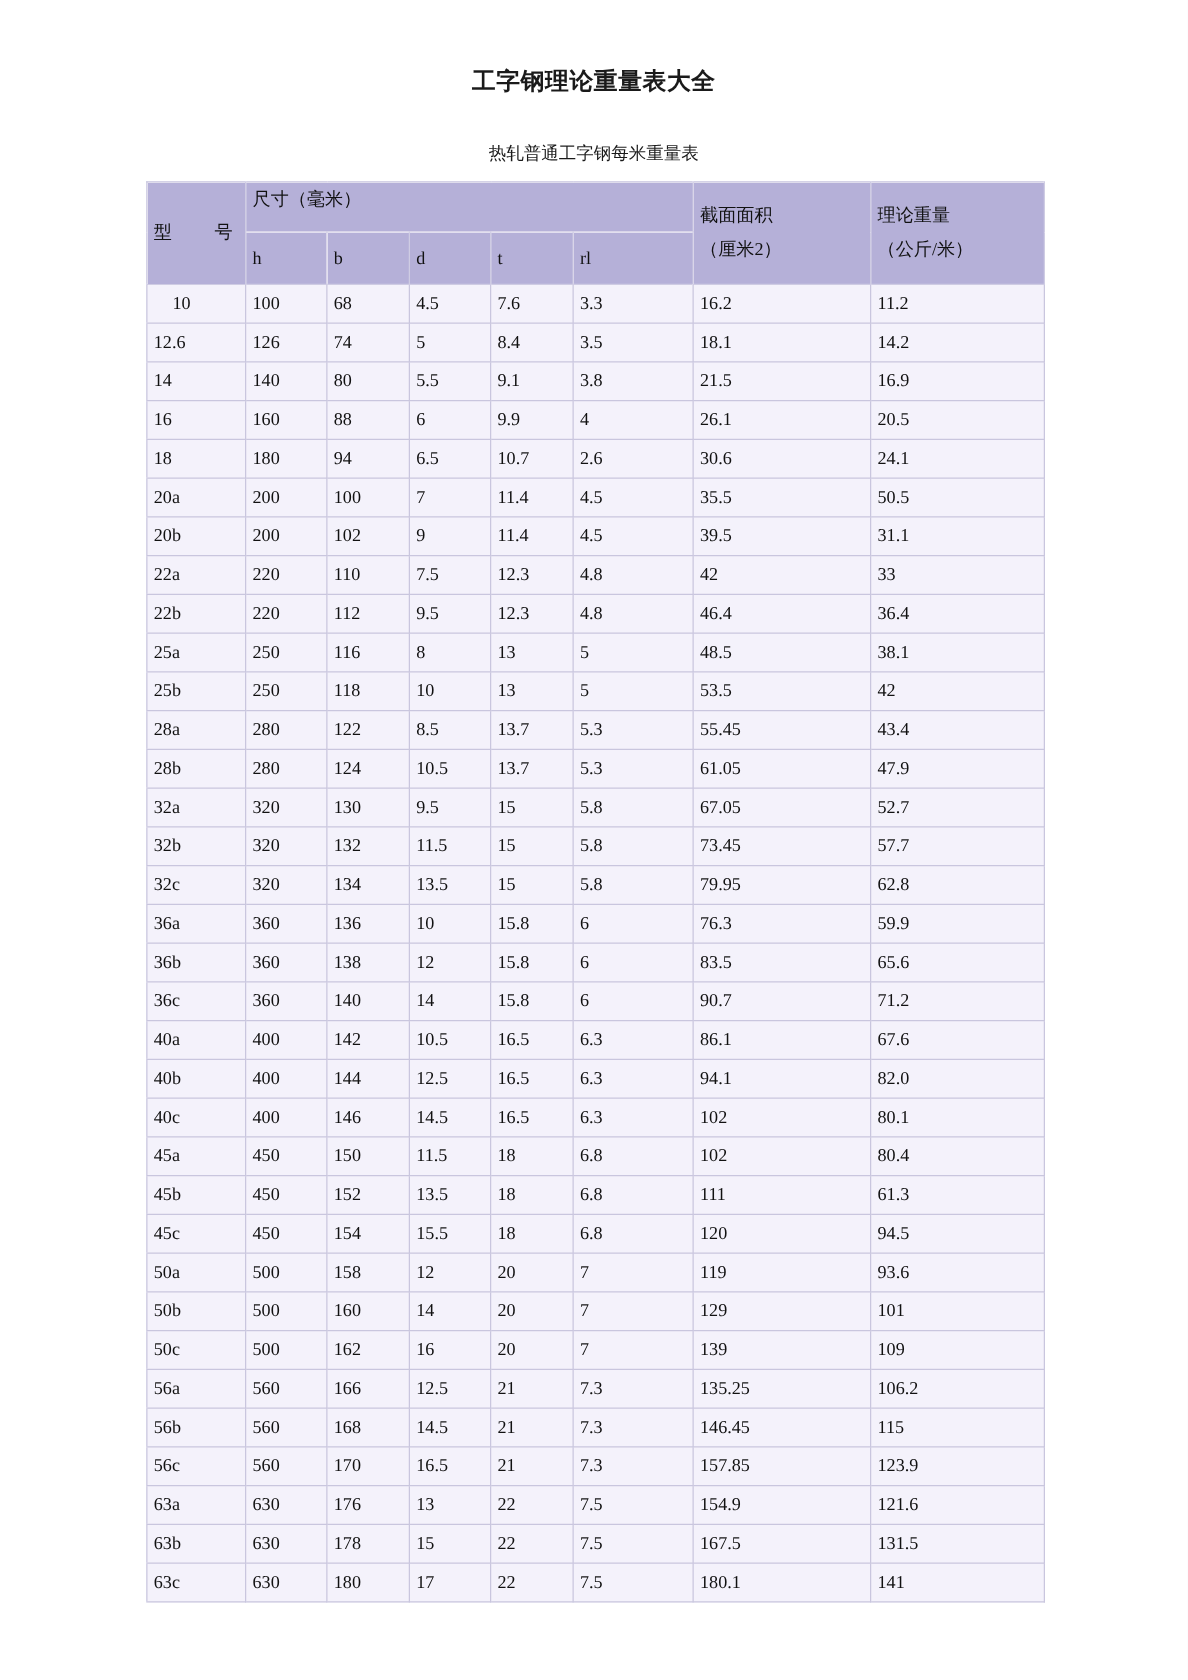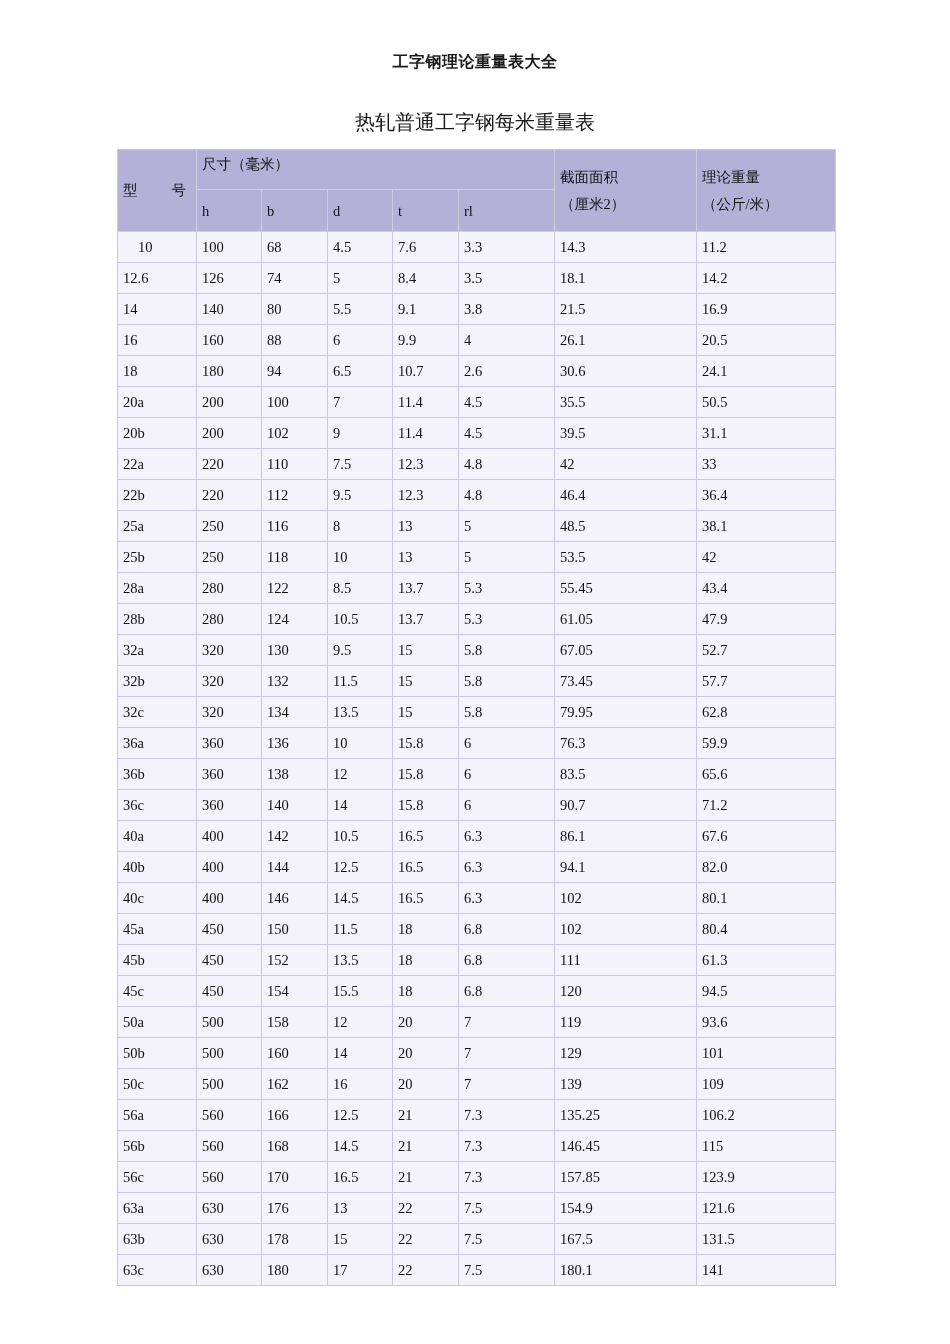--- a/index.html
+++ b/index.html
@@ -17,30 +17,30 @@
   }
   .page {
     width: 950px;
     height: 1344px;
     box-sizing: border-box;
     padding: 0;
   }
   .doc-title {
     text-align: center;
     font-weight: bold;
-    font-size: 16px;
+    font-size: 19px;
     letter-spacing: 0.5px;
     margin: 0;
     padding-top: 52px;
     color: #1a1a1a;
     font-family: "Liberation Sans", "DejaVu Sans", sans-serif;
   }
   .subtitle {
     text-align: center;
-    font-size: 20px;
+    font-size: 14px;
     margin: 0;
     color: #1a1a1a;
   }
   .subtitle-1 {
     padding-top: 36px;
     padding-bottom: 13px;
     font-weight: normal;
   }
   .table-wrap {
     padding-left: 117px;
@@ -165,21 +165,21 @@
         </tr>
       </thead>
       <tbody id="ordinary-body">
           <tr>
             <td class="first-row-model">10</td>
             <td>100</td>
             <td>68</td>
             <td>4.5</td>
             <td>7.6</td>
             <td>3.3</td>
-            <td>14.3</td>
+            <td>16.2</td>
             <td>11.2</td>
           </tr>
           <tr>
             <td>12.6</td>
             <td>126</td>
             <td>74</td>
             <td>5</td>
             <td>8.4</td>
             <td>3.5</td>
             <td>18.1</td>

